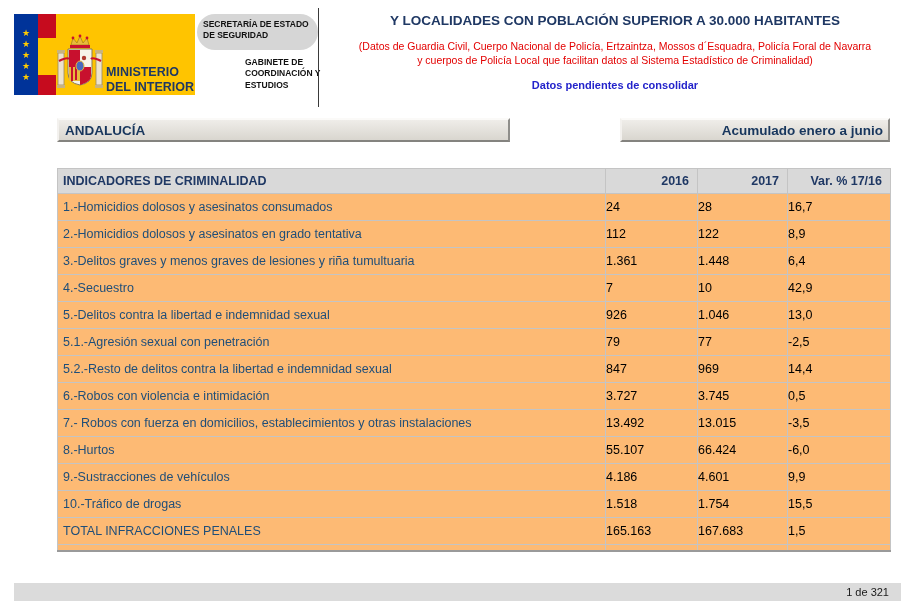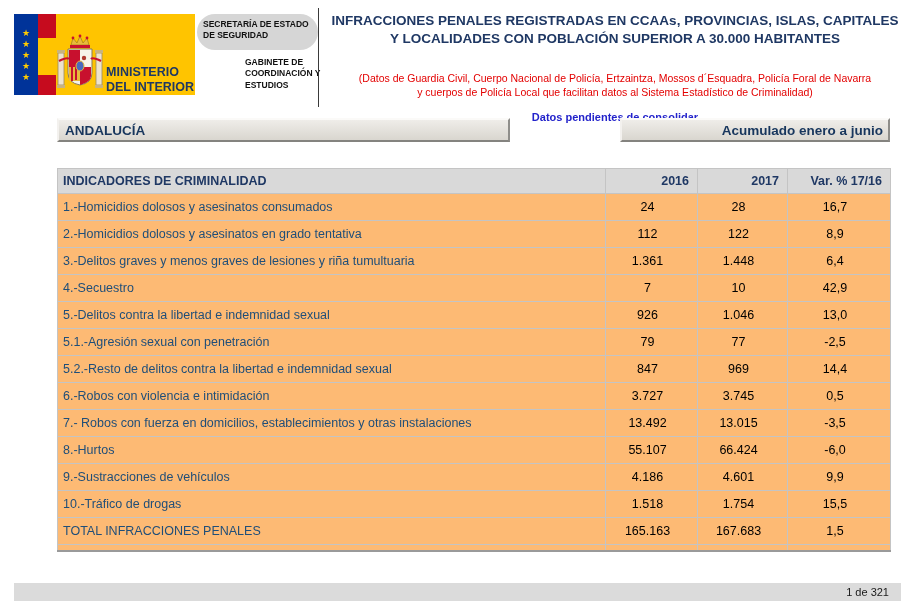--- a/index.html
+++ b/index.html
@@ -35,21 +35,21 @@
   }
   .gab-box {
     position:absolute; left:197px; top:57px; width:121px;
     padding-left:6px; font-size:8.5px; font-weight:bold; color:#111; line-height:1.35;margin-left:42px;
   }
   .header-divider { position:absolute; left:318px; top:8px; width:1px; height:99px; background:#3a3a3a; }
 
   
   .title-area { position:absolute; left:322px; top:12px; width:586px; text-align:center; }
   .title-line { color:#1F3864; font-weight:bold; font-size:13.5px; line-height:1.3; }
-  .subtitle { margin-top:24px; }
+  .subtitle { margin-top:9px; }
   .subtitle-line { color:#E30000; font-size:10.5px; line-height:1.35; }
   .pending-note { margin-top:12px; color:#2323CB; font-weight:bold; font-size:11px; }
 
   
   .btn3d {
     position:absolute; top:118px; height:24px;
     background:linear-gradient(#EFEDE9,#D9D6CF);
     border-top:2px solid #FBFAF8; border-left:2px solid #F3F1EE;
     border-right:2px solid #8F8E8A; border-bottom:2px solid #84837F;
     color:#17365D; font-weight:bold; font-size:13.5px;
@@ -65,21 +65,21 @@
     border:1px solid #9A9A9A; border-bottom-width:2px;
   }
   .crime-table th, .crime-table td { border:1px solid #C4C4C4; overflow:hidden; white-space:nowrap; }
   .crime-table thead th {
     background:#D9D9D9; color:#1F3864; font-weight:bold; font-size:12.5px; height:25px;
   }
   .crime-table thead th.col-label { text-align:left; padding-left:5px; }
   .crime-table thead th.col-num { text-align:right; padding-right:8px; }
   .crime-table td { height:27px; font-size:12.5px; background:#fdba74; }
   .crime-table td.cell-label { color:#1F4E79; text-align:left; padding-left:5px; }
-  .crime-table td.cell-num { color:#000000; text-align:center; padding-right:8px; }
+  .crime-table td.cell-num { color:#000000; text-align:left; padding-right:8px; }
   .crime-table tr.spacer-row td { height:6px; }
 
   
   .footer-bar {
     position:absolute; left:14px; top:583px; width:887px; height:18px; background:#DBDBDB;
     display:flex; align-items:center; justify-content:flex-end; padding-right:12px;
     font-size:11px; color:#1a1a1a;
   }
 </style>
 </head>
@@ -135,21 +135,20 @@
         <div>DEL INTERIOR</div>
       </div>
     </div>
   </div>
 
   <div class="sec-box">SECRETARÍA DE ESTADO DE SEGURIDAD</div>
   <div class="gab-box">GABINETE DE COORDINACIÓN Y ESTUDIOS</div>
   <div class="header-divider"></div>
 
   <div class="title-area">
-    <div class="title-line">INFRACCIONES PENALES REGISTRADAS EN CCAAs, PROVINCIAS, ISLAS, CAPITALES</div>
     <div class="title-line">Y LOCALIDADES CON POBLACIÓN SUPERIOR A 30.000 HABITANTES</div>
     <div class="subtitle">
       <div class="subtitle-line">(Datos de Guardia Civil, Cuerpo Nacional de Policía, Ertzaintza, Mossos d´Esquadra, Policía Foral de Navarra</div>
       <div class="subtitle-line">y cuerpos de Policía Local que facilitan datos al Sistema Estadístico de Criminalidad)</div>
     </div>
     <div class="pending-note">Datos pendientes de consolidar</div>
   </div>
 
   <div class="btn3d btn-region">ANDALUCÍA</div>
   <div class="btn3d btn-period">Acumulado enero a junio</div>

